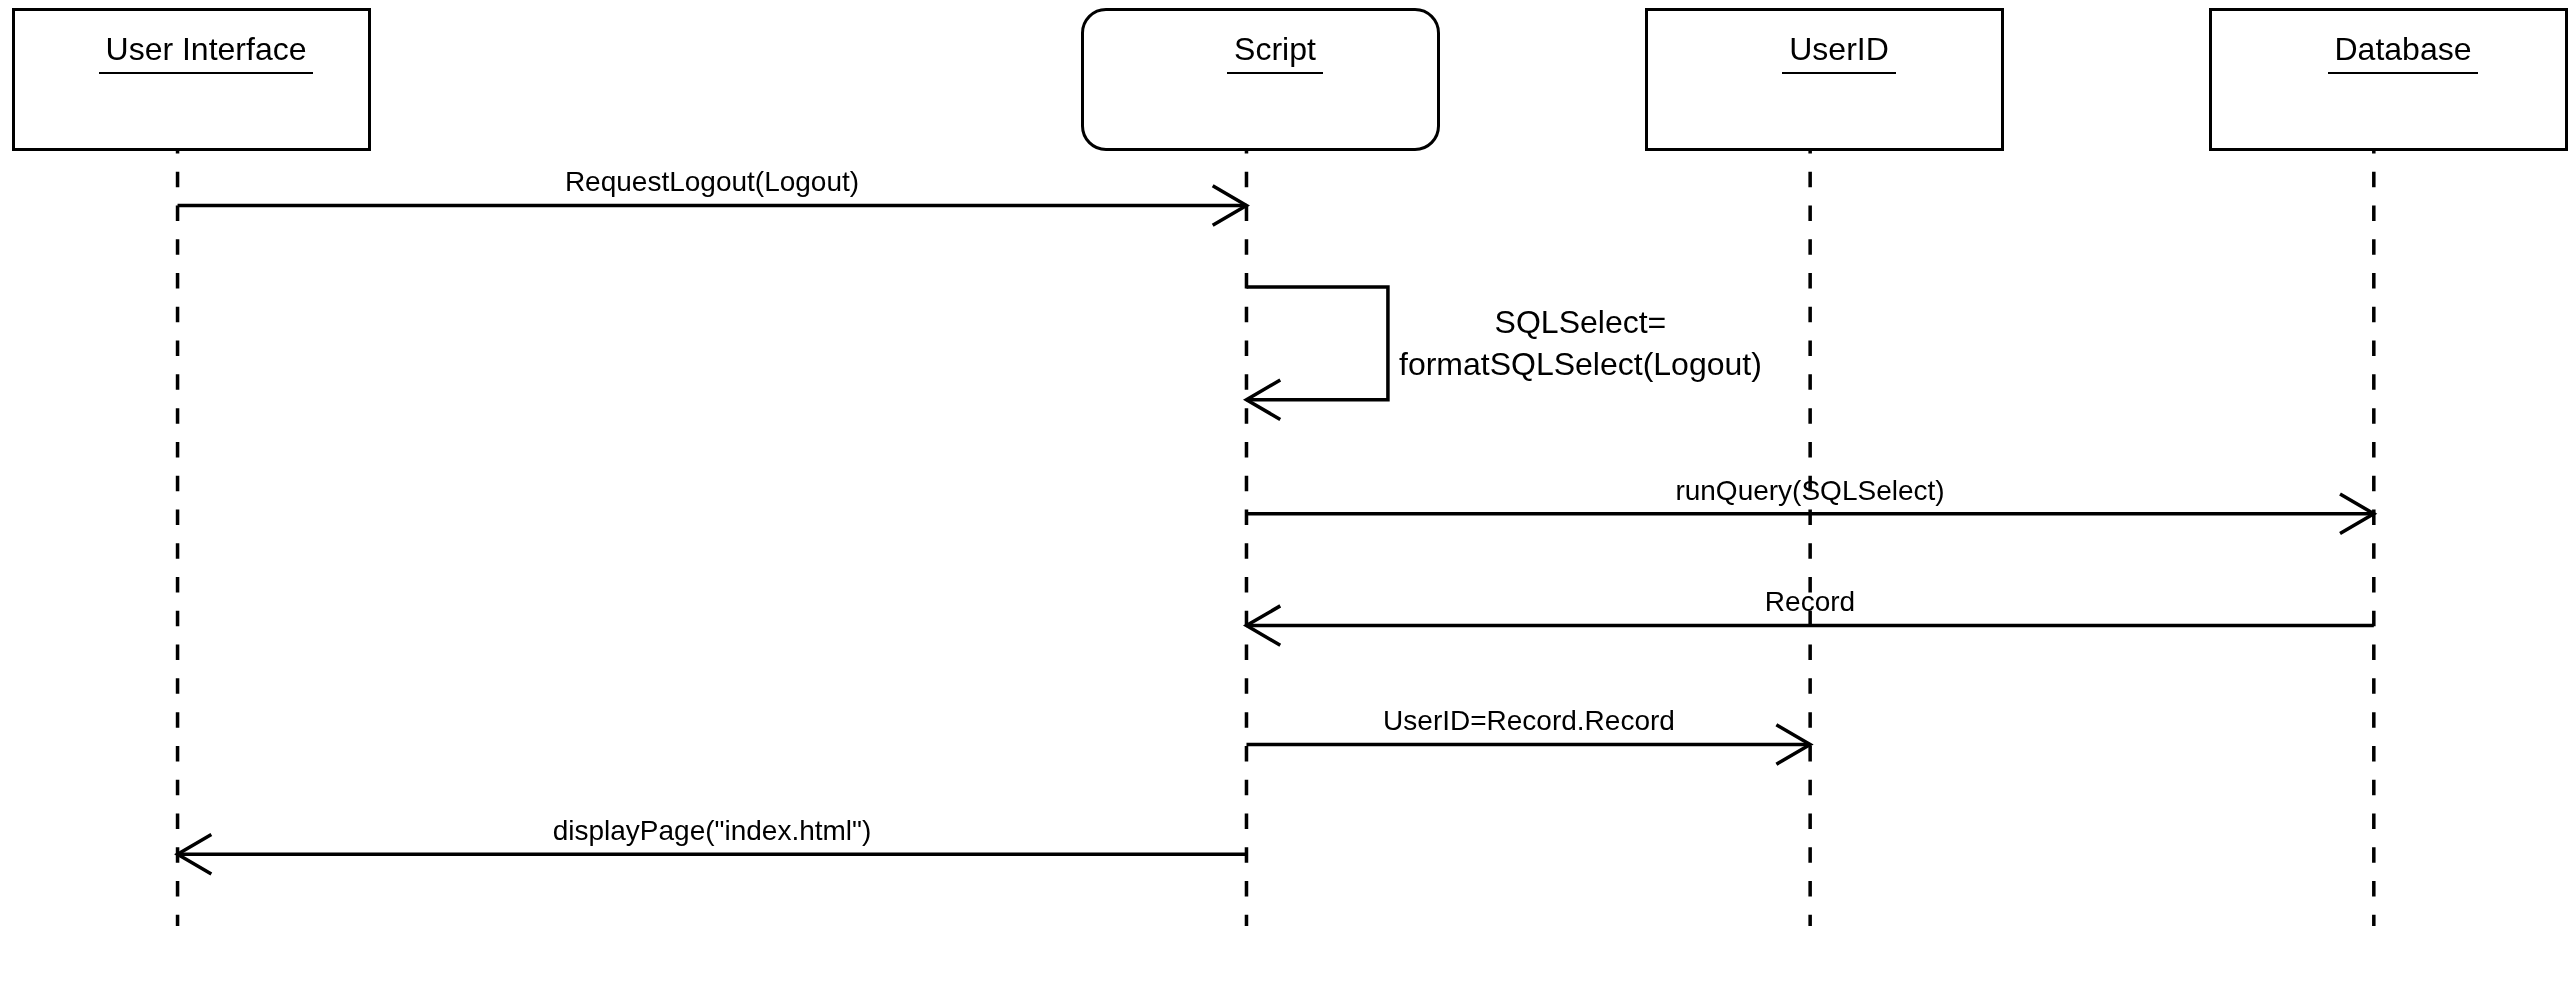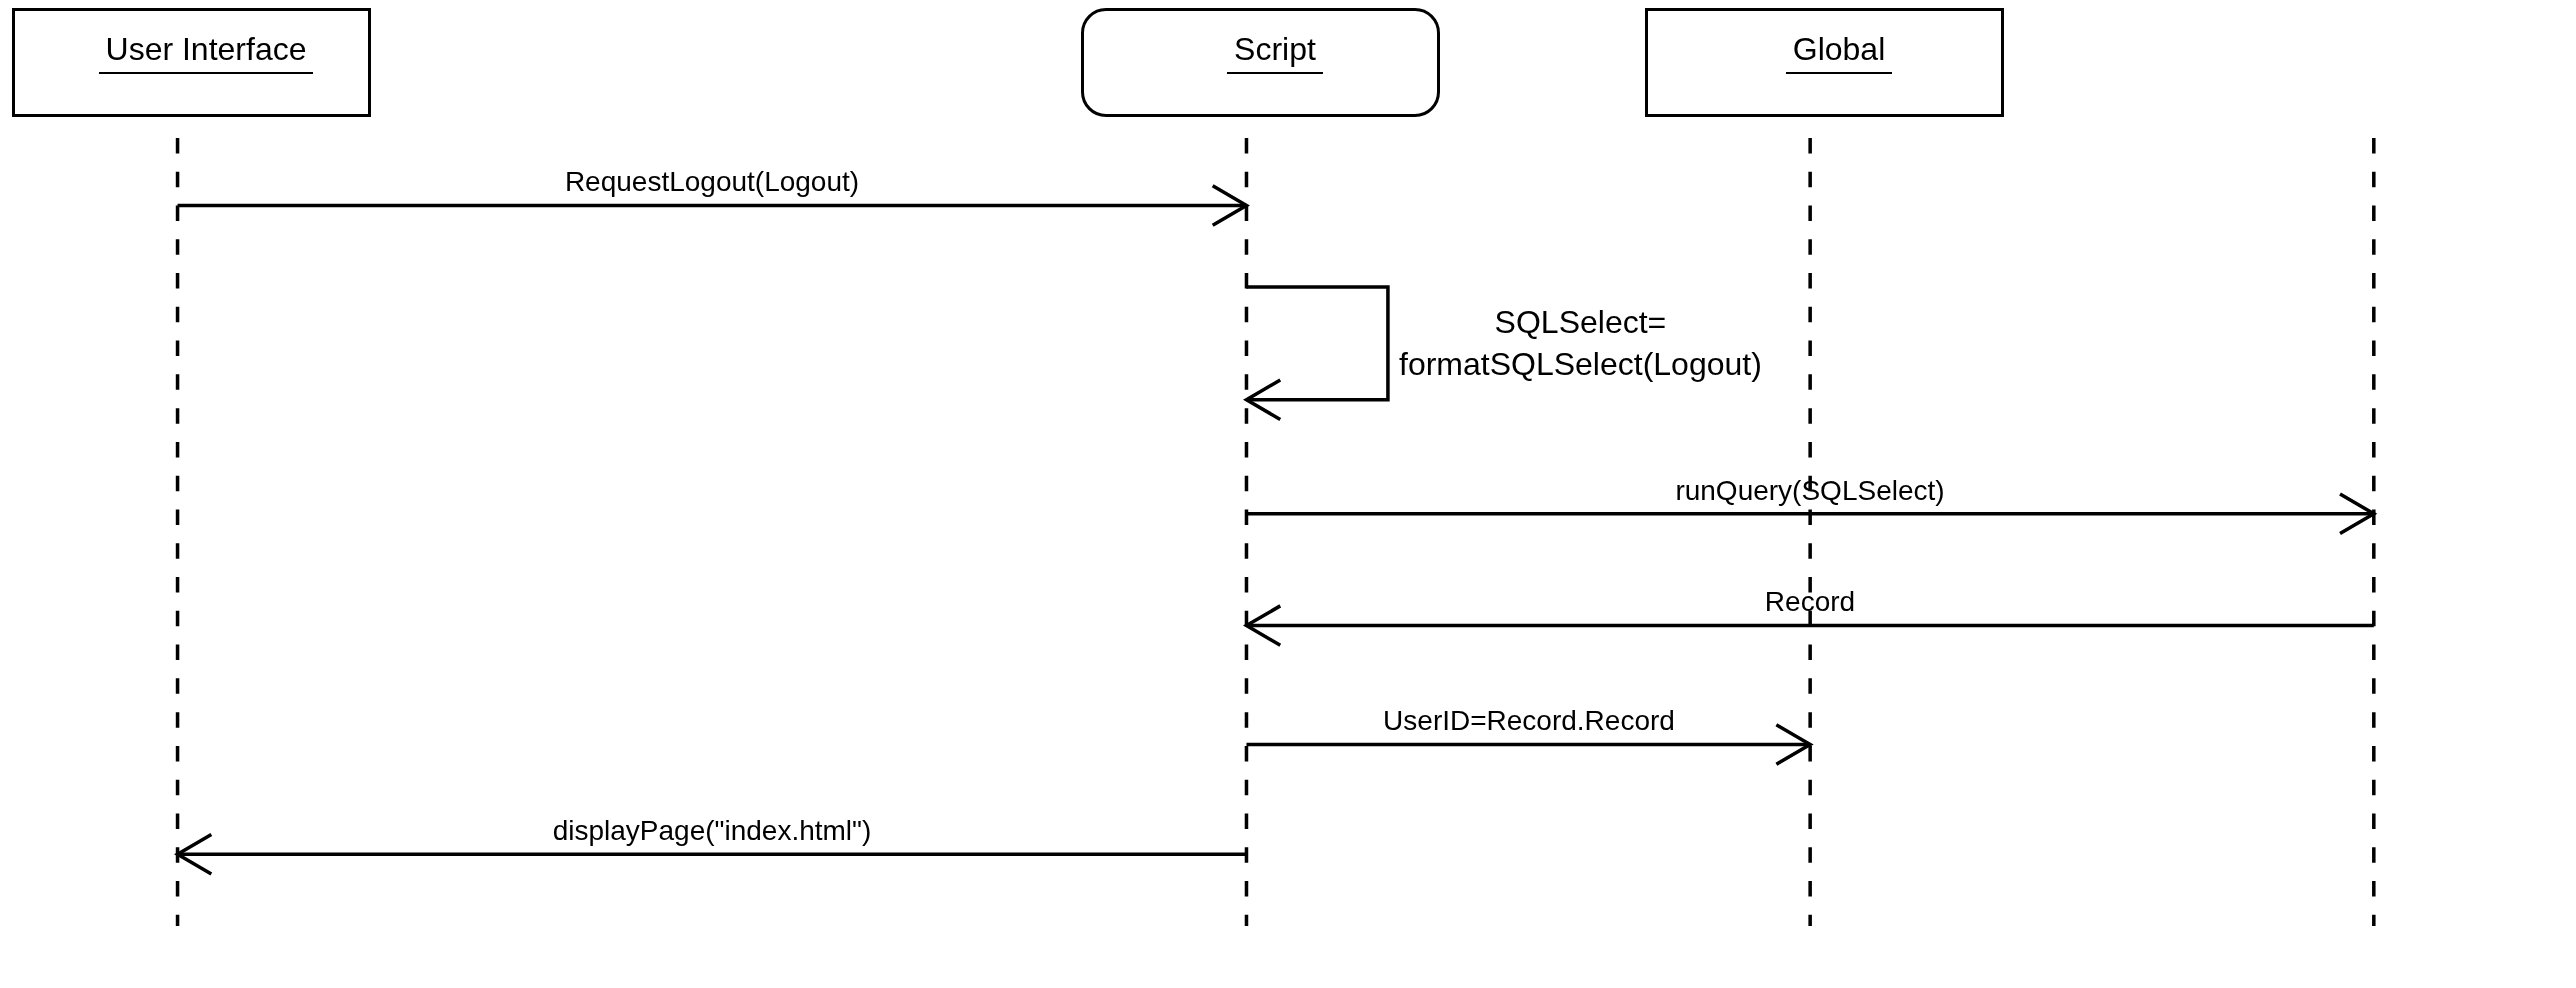--- a/index.html
+++ b/index.html
@@ -13,21 +13,21 @@
     overflow:hidden;
   }
   .diagram-svg{position:absolute;left:0;top:0;}
   .lifeline{stroke:var(--fg,#000);stroke-width:5;stroke-dasharray:22 26;fill:none;}
   .msg-line{stroke:var(--fg,#000);stroke-width:5;fill:none;}
   .arrowhead{stroke:var(--fg,#000);stroke-width:5;fill:none;stroke-linejoin:miter;}
   .actor{
     position:absolute;
     top:8.4px;
     width:359px;
-    height:109px;
+    height:143px;
     box-sizing:border-box;
     border:3.5px solid var(--fg,#000);
     background:var(--bg,#fff);
     display:flex;
     justify-content:center;
     align-items:flex-start;
     padding-left:29px;
   }
   .actor-label{
     display:inline-block;
@@ -95,21 +95,24 @@
     <polyline class="arrowhead" points="300,1186 252,1214 300,1242"></polyline>
   </svg>
 
   <div class="actor actor-ui">
     <span class="actor-label">User Interface</span>
   </div>
   <div class="actor actor-script">
     <span class="actor-label">Script</span>
   </div>
   <div class="actor actor-global">
-    <span class="actor-label">Global</span>
+    <span class="actor-label">UserID</span>
+  </div>
+  <div class="actor actor-database">
+    <span class="actor-label">Database</span>
   </div>
 
   <div class="msg-label lbl-request">RequestLogout(Logout)</div>
 
   <div class="self-label lbl-self">
     <div>SQLSelect=</div>
     <div>formatSQLSelect(Logout)</div>
   </div>
 
   <div class="msg-label lbl-runquery">runQuery(SQLSelect)</div>

